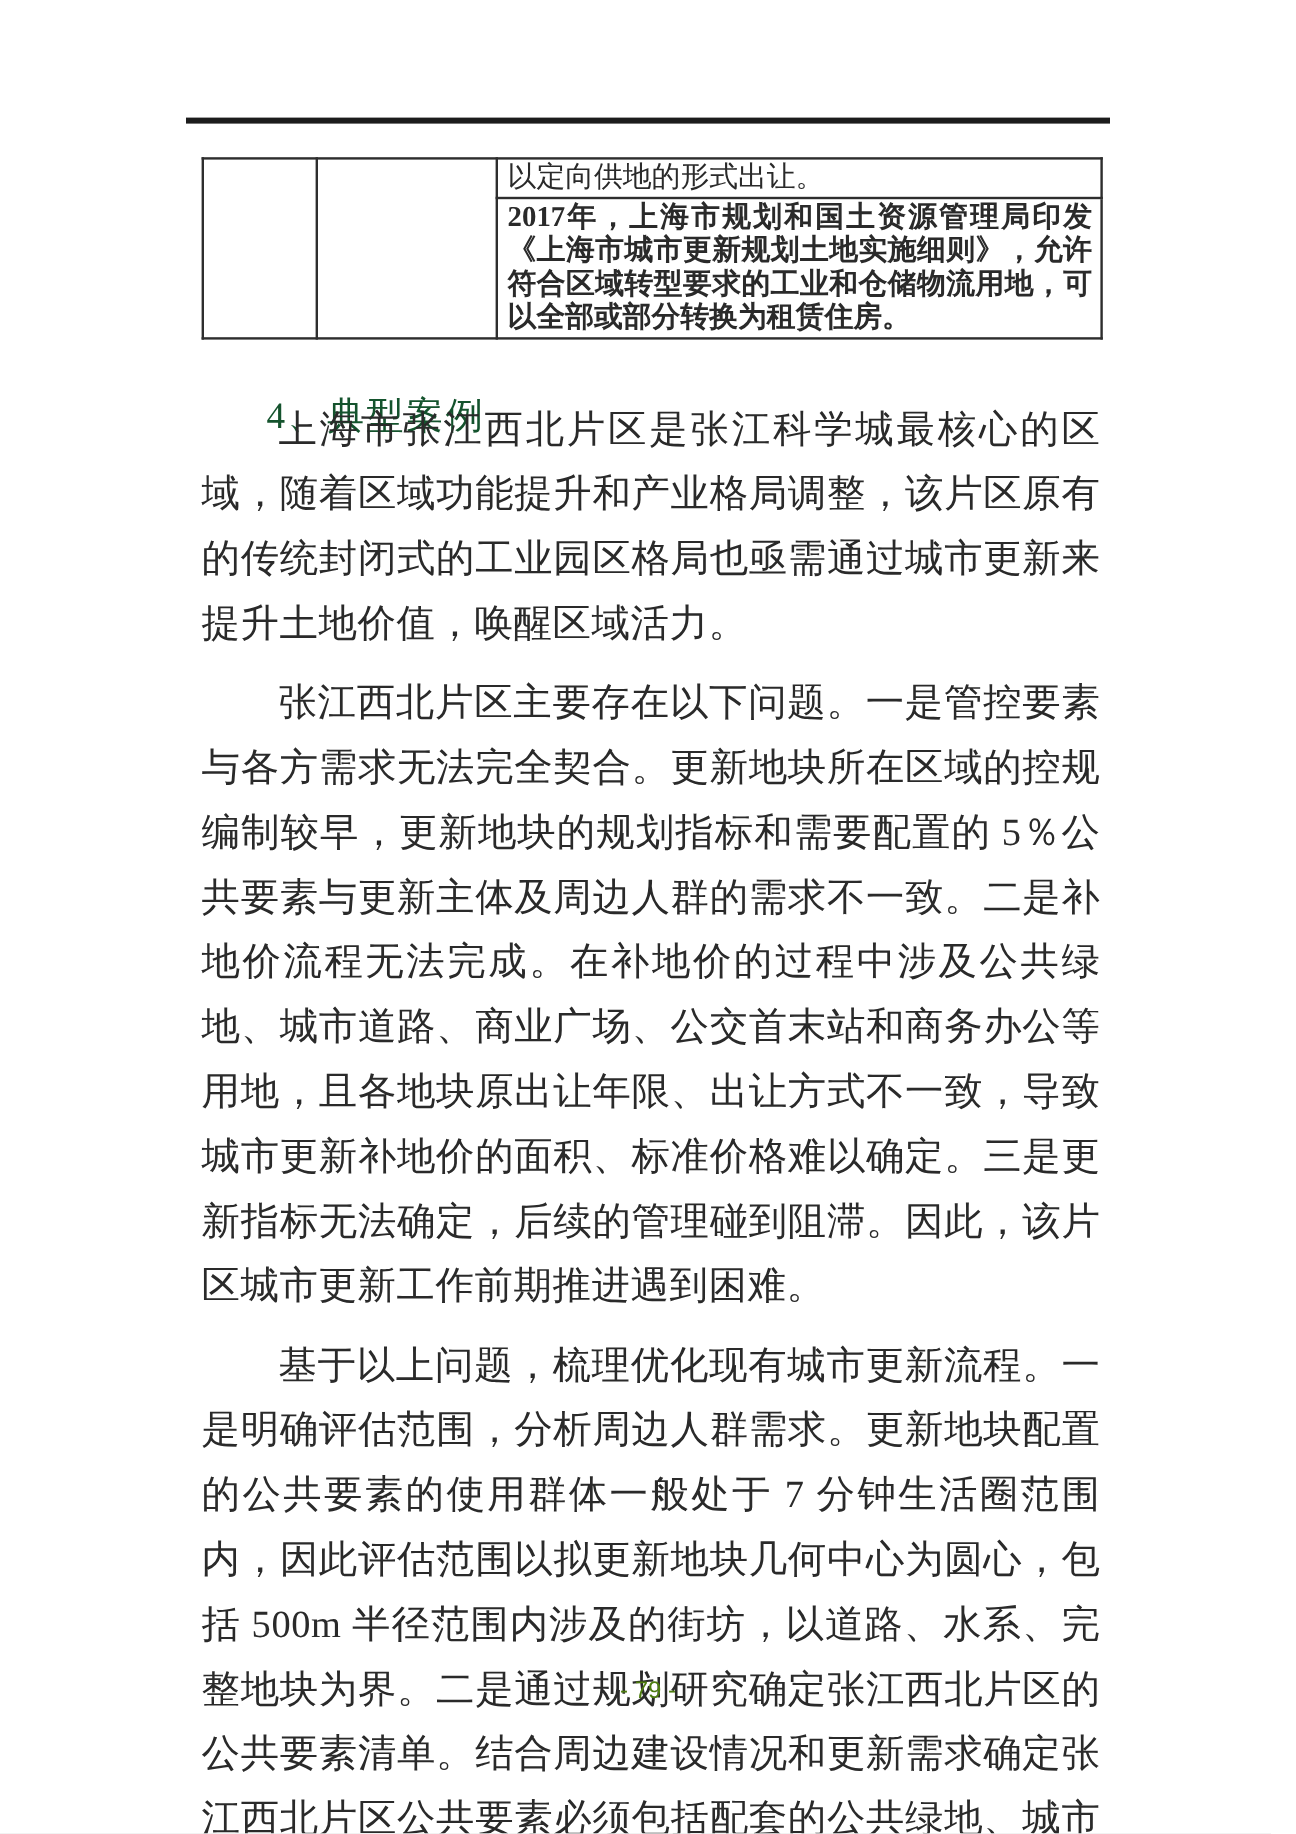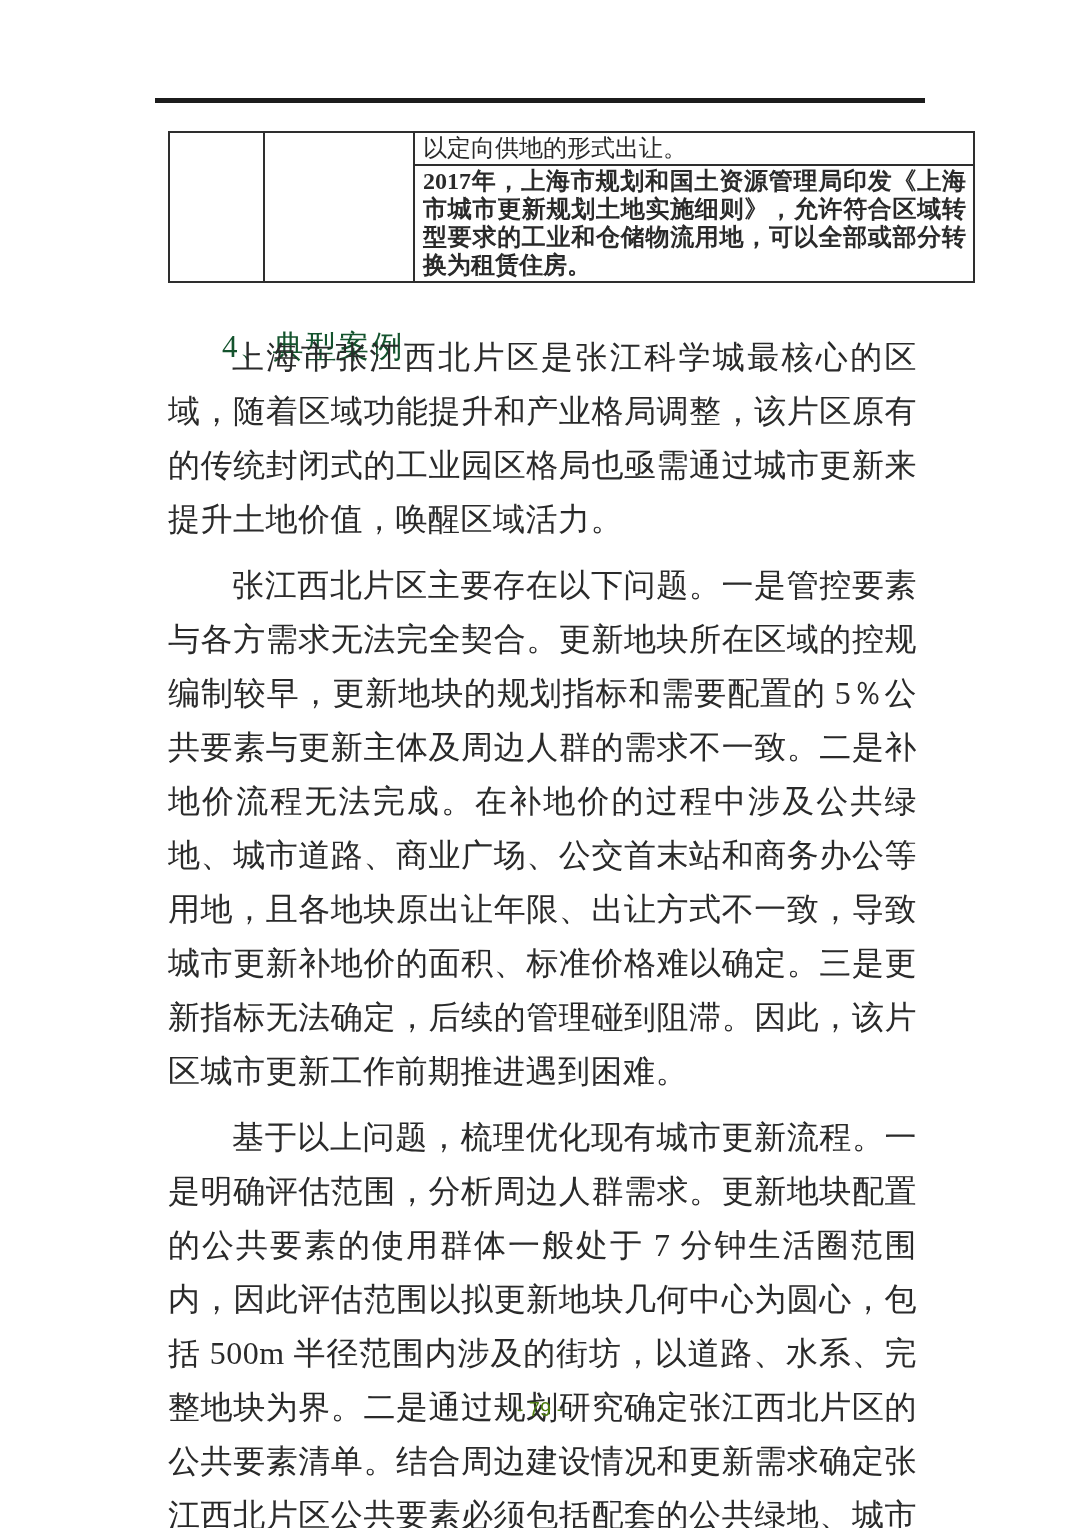--- a/index.html
+++ b/index.html
@@ -32,21 +32,21 @@
   }
   table.cont-table td {
     border: 2px solid #2e2e2e;
     vertical-align: top;
     font-size: 24px;
     line-height: 28px;
     color: #2a2a2a;
   }
   td.c1 { width: 95px; }
   td.c2 { width: 150px; }
-  td.c3 { width: 560px; padding: 1px 7px 2px 8px; text-align: justify; }
+  td.c3 { width: 504px; padding: 1px 7px 2px 8px; text-align: justify; }
   td.row1 { height: 29px; }
   td.row2 { height: 114px; font-weight: bold; }
 
   .heading {
     position: absolute;
     left: 168px;
     top: 283px;
     width: 749px;
     font-size: 31px;
     font-weight: normal;

